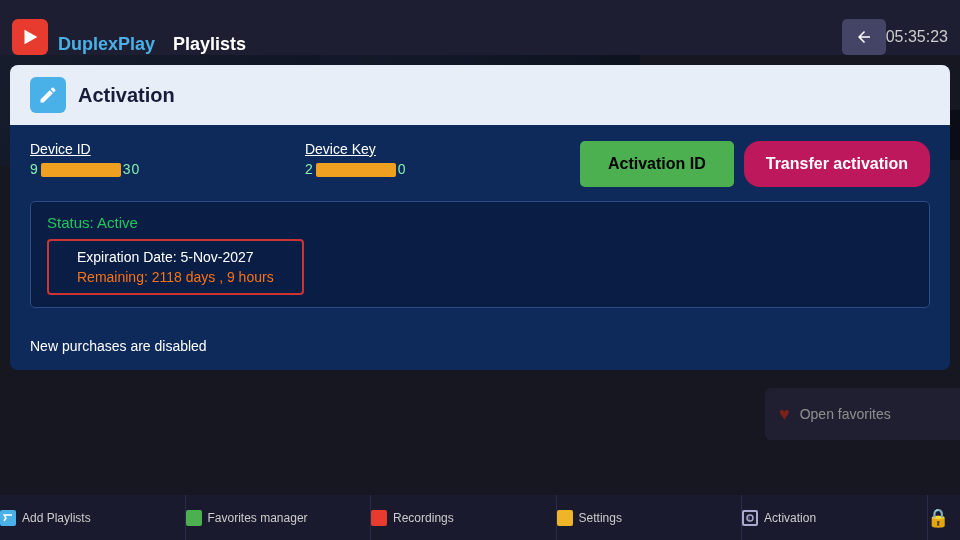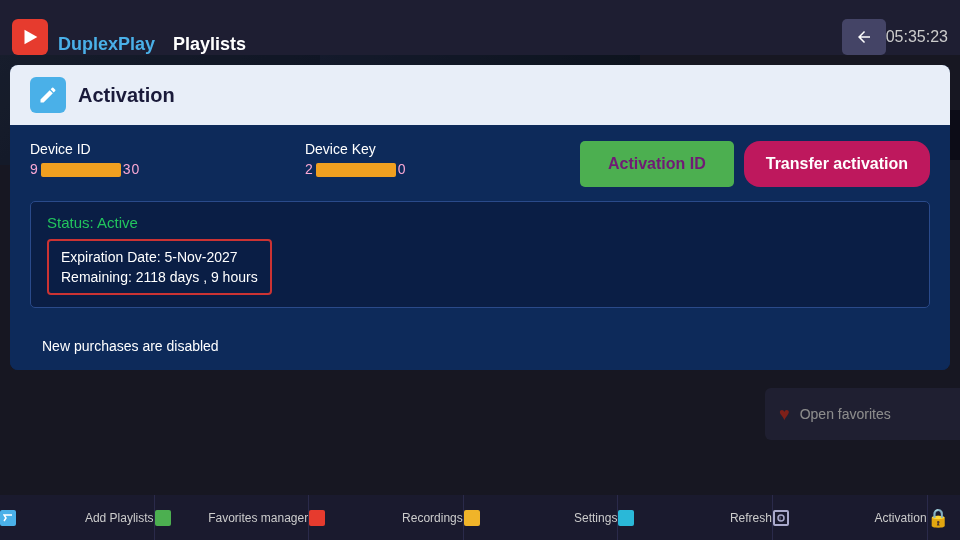--- a/index.html
+++ b/index.html
@@ -199,23 +199,24 @@
       gap: 0;
     }
 
     .device-col {
       flex: 1;
     }
     .device-label {
       color: #ffffff;
       font-size: 14px;
       margin-bottom: 4px;
+      text-decoration: underline;
     }
     .device-value {
-      color: #f9a8d4;
+      color: #86efac;
       font-size: 14px;
       letter-spacing: 1px;
     }
     .device-value .redacted {
       display: inline-block;
       background: #f0a020;
       color: #f0a020;
       border-radius: 2px;
       width: 80px;
       height: 14px;
@@ -223,21 +224,21 @@
       margin: 0 2px;
     }
 
     .action-btns {
       display: flex;
       gap: 10px;
       flex: 0 0 auto;
     }
     .btn-activation-id {
       background: #4caf50;
-      color: #701a75;
+      color: #000000;
       border: none;
       padding: 14px 28px;
       font-size: 16px;
       border-radius: 5px;
       cursor: pointer;
       font-weight: bold;
     }
     .btn-transfer {
       background: #be185d;
       color: white;
@@ -258,45 +259,44 @@
       margin-top: 14px;
     }
     .status-active {
       color: #22c55e;
       font-size: 15px;
       margin-bottom: 8px;
     }
     .expiry-box {
       border: 2px solid #cc3333;
       border-radius: 4px;
-      padding: 8px 12px;
+      padding: 8px 28px;
       display: inline-block;
     }
     .expiry-date {
       color: #ffffff;
       font-size: 14px;
       margin-bottom: 4px;
     }
     .remaining {
-      color: #ffffff;
+      color: #f97316;
       font-size: 14px;
     }
 
     
     .modal-footer {
       display: flex;
       align-items: center;
       justify-content: space-between;
       padding: 14px 20px 16px;
       background: #0d2a5a;
     }
     .purchases-disabled {
       color: #ffffff;
       font-size: 14px;
-      margin-left: 12px;
     }
     .btn-close {
       background: #4ab0e8;
       color: white;
       border: none;
       padding: 12px 36px;
       font-size: 16px;
       border-radius: 5px;
       cursor: pointer;
       font-weight: bold;
@@ -309,21 +309,21 @@
       height: 45px;
       background: #1a1a2e;
       display: flex;
       align-items: center;
       z-index: 30;
     }
     .nav-item {
       flex: 1;
       display: flex;
       align-items: center;
-      justify-content: space-between;
+      justify-content: flex-start;
       gap: 6px;
       cursor: pointer;
       height: 100%;
       border-right: 1px solid #2a2a4a;
     }
     .nav-item:last-child { border-right: none; }
     .nav-icon {
       width: 16px; height: 16px;
       display: flex; align-items: center; justify-content: center;
       font-size: 12px;
@@ -459,24 +459,20 @@
   </div>
   <div class="nav-item">
     <div class="nav-icon red"></div>
     <span class="nav-label">Recordings</span>
   </div>
   <div class="nav-item">
     <div class="nav-icon yellow"></div>
     <span class="nav-label">Settings</span>
   </div>
   <div class="nav-item">
-    <div class="nav-icon cyan"></div>
-    <span class="nav-label">Refresh</span>
-  </div>
-  <div class="nav-item">
     <div class="nav-icon gray-outline">
       <svg width="8" height="8" viewBox="0 0 8 8" fill="none">
         <circle cx="4" cy="4" r="3" stroke="#aaaacc" stroke-width="1.5"></circle>
         <text x="2.5" y="6" font-size="5" fill="#aaaacc">i</text>
       </svg>
     </div>
     <span class="nav-label">Activation</span>
   </div>
   <span class="nav-lock">🔒</span>
 </div>

